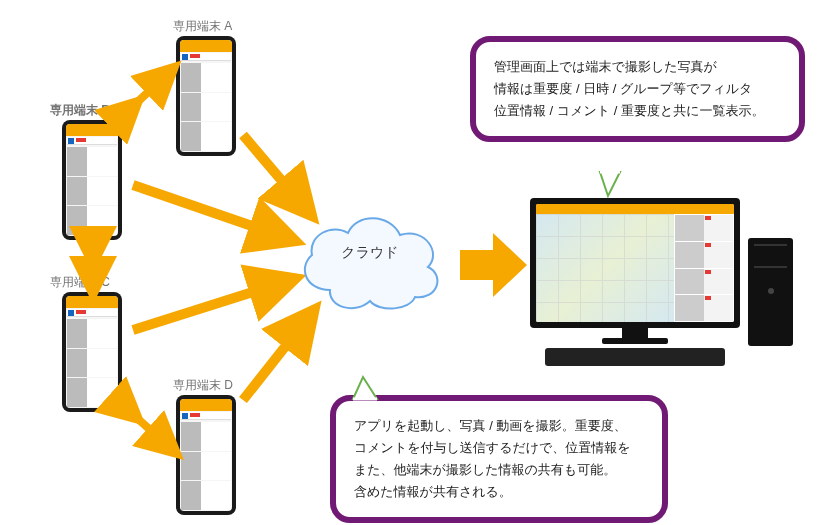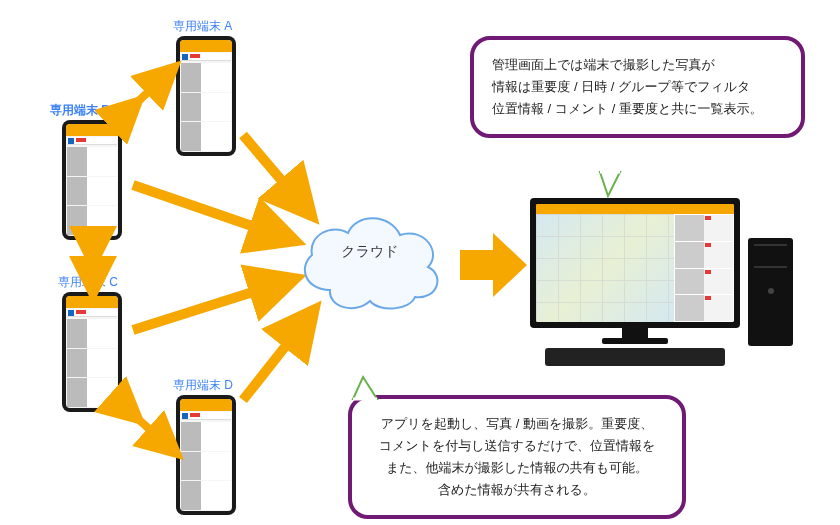--- a/index.html
+++ b/index.html
@@ -7,23 +7,23 @@
   .phone { position: absolute; width: 60px; height: 120px; background: #1a1a1a; border-radius: 8px; padding: 4px; }
   .phone-screen { width: 100%; height: 100%; background: #f5f5f5; border-radius: 4px; overflow: hidden; display: flex; flex-direction: column; }
   .phone-header { background: #f7a800; height: 12px; }
   .phone-bar { background: #fff; height: 8px; margin: 1px; border-bottom: 1px solid #ddd; display:flex; }
   .phone-bar .dot { width:6px; height:6px; background:#1565c0; margin:1px; }
   .phone-bar .red { width:10px; height:4px; background:#e53935; margin:1px auto 1px 1px; }
   .phone-content { flex:1; display:flex; flex-direction:column; gap:1px; padding:1px; }
   .phone-row { flex:1; background:#fff; display:flex; gap:1px; }
   .phone-thumb { width:40%; background:#bbb; }
   .phone-meta { flex:1; }
-  .phone-label { position:absolute; font-size:12px; color:#3b82f6; white-space:nowrap; }
-
-  .cloud { position:absolute; width:160px; height:110px; left:290px; top:205px;font-family:Liberation Serif, serif; }
+  .phone-label { position:absolute; font-size:12px; color:#737373; white-space:nowrap; }
+
+  .cloud { position:absolute; width:160px; height:110px; left:290px; top:205px; }
   .cloud-shape { position:absolute; inset:0; }
   .cloud-text { position:absolute; left:0; right:0; top:38px; text-align:center; font-size:14px; color:#333; line-height:1.3; }
 
   .big-arrow { position:absolute; left:455px; top:225px; }
 
   .desktop { position:absolute; left:530px; top:198px; width:275px; height:170px; }
   .monitor { position:absolute; left:0; top:0; width:210px; height:130px; background:#111; border-radius:4px; padding:6px; }
   .monitor-screen { width:100%; height:100%; background:#eef; border-radius:2px; overflow:hidden; display:flex; flex-direction:column; }
   .mon-header { height:10px; background:#f7a800; }
   .mon-body { flex:1; display:flex; }
@@ -34,21 +34,21 @@
   .mon-item { flex:1; background:#f3f3f3; display:flex; }
   .mon-item .t { width:50%; background:#ccc; }
   .mon-item .badge { width:6px; height:4px; background:#e53935; margin:1px; }
   .monitor-stand { position:absolute; left:92px; top:130px; width:26px; height:12px; background:#111; }
   .monitor-base { position:absolute; left:72px; top:140px; width:66px; height:6px; background:#111; border-radius:2px; }
   .keyboard { position:absolute; left:15px; top:150px; width:180px; height:18px; background:#222; border-radius:3px; }
   .tower { position:absolute; left:218px; top:40px; width:45px; height:108px; background:#111; border-radius:3px; }
   .tower::before { content:""; position:absolute; top:6px; left:6px; right:6px; height:20px; border-top:2px solid #333; border-bottom:2px solid #333; }
   .tower::after { content:""; position:absolute; top:50px; left:20px; width:6px; height:6px; border-radius:50%; background:#444; }
 
-  .callout { position:absolute; border:4px solid #701a75; border-radius:20px; padding:14px 18px; font-size:13px; line-height:1.7; color:#222; background:#fff; }
+  .callout { position:absolute; border:6px solid #701a75; border-radius:20px; padding:14px 18px; font-size:13px; line-height:1.7; color:#222; background:#fff; }
 
   svg.arrow-svg { position:absolute; overflow:visible; }
 </style>
 </head>
 <body>
 
 <div class="phone" style="left:176px; top:36px;">
   <div class="phone-screen">
     <div class="phone-header"></div>
     <div class="phone-bar">
@@ -114,21 +114,21 @@
           <div class="phone-thumb"></div>
           <div class="phone-meta"></div>
         </div>
       <div class="phone-row">
           <div class="phone-thumb"></div>
           <div class="phone-meta"></div>
         </div>
     </div>
   </div>
 </div>
-<div class="phone-label" style="left:50px; top:274px;margin-left:8px;">専用端末 C</div>
+<div class="phone-label" style="left:50px; top:274px;">専用端末 C</div>
 
 <div class="phone" style="left:176px; top:395px;">
   <div class="phone-screen">
     <div class="phone-header"></div>
     <div class="phone-bar">
         <span class="dot"></span>
         <span class="red"></span>
       </div>
     <div class="phone-content">
       <div class="phone-row">
@@ -225,21 +225,21 @@
 <div class="callout" style="left:470px; top:36px; width:335px;">
   <div>管理画面上では端末で撮影した写真が</div>
   <div>情報は重要度 / 日時 / グループ等でフィルタ</div>
   <div>位置情報 / コメント / 重要度と共に一覧表示。</div>
 </div>
 <svg class="arrow-svg" style="left:590px; top:172px; width:40px; height:28px;">
   <path d="M10,0 L30,0 L18,24 Z" fill="#fff" stroke="#6ab04c" stroke-width="2"></path>
   <path d="M10,0 L30,0" stroke="#fff" stroke-width="3"></path>
 </svg>
 
-<div class="callout" style="left:348px; top:395px; width:338px;text-align:center;">
+<div class="callout" style="left:330px; top:395px; width:338px;">
   <div>アプリを起動し、写真 / 動画を撮影。重要度、</div>
   <div>コメントを付与し送信するだけで、位置情報を</div>
   <div>また、他端末が撮影した情報の共有も可能。</div>
   <div>含めた情報が共有される。</div>
 </div>
 <svg class="arrow-svg" style="left:345px; top:375px; width:40px; height:26px;">
   <path d="M18,2 L32,24 L8,24 Z" fill="#fff" stroke="#6ab04c" stroke-width="2"></path>
   <path d="M8,24 L32,24" stroke="#fff" stroke-width="3"></path>
 </svg>
 

